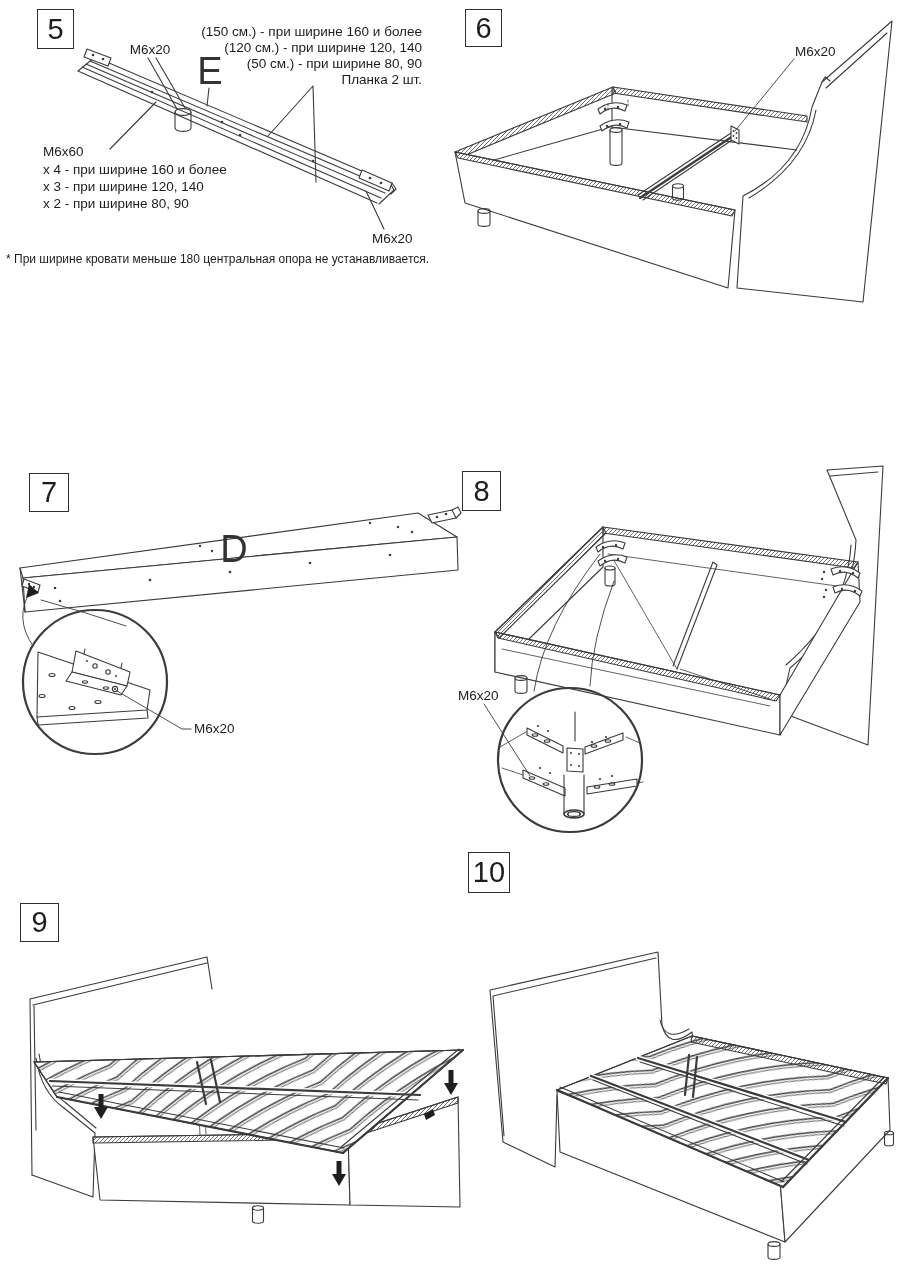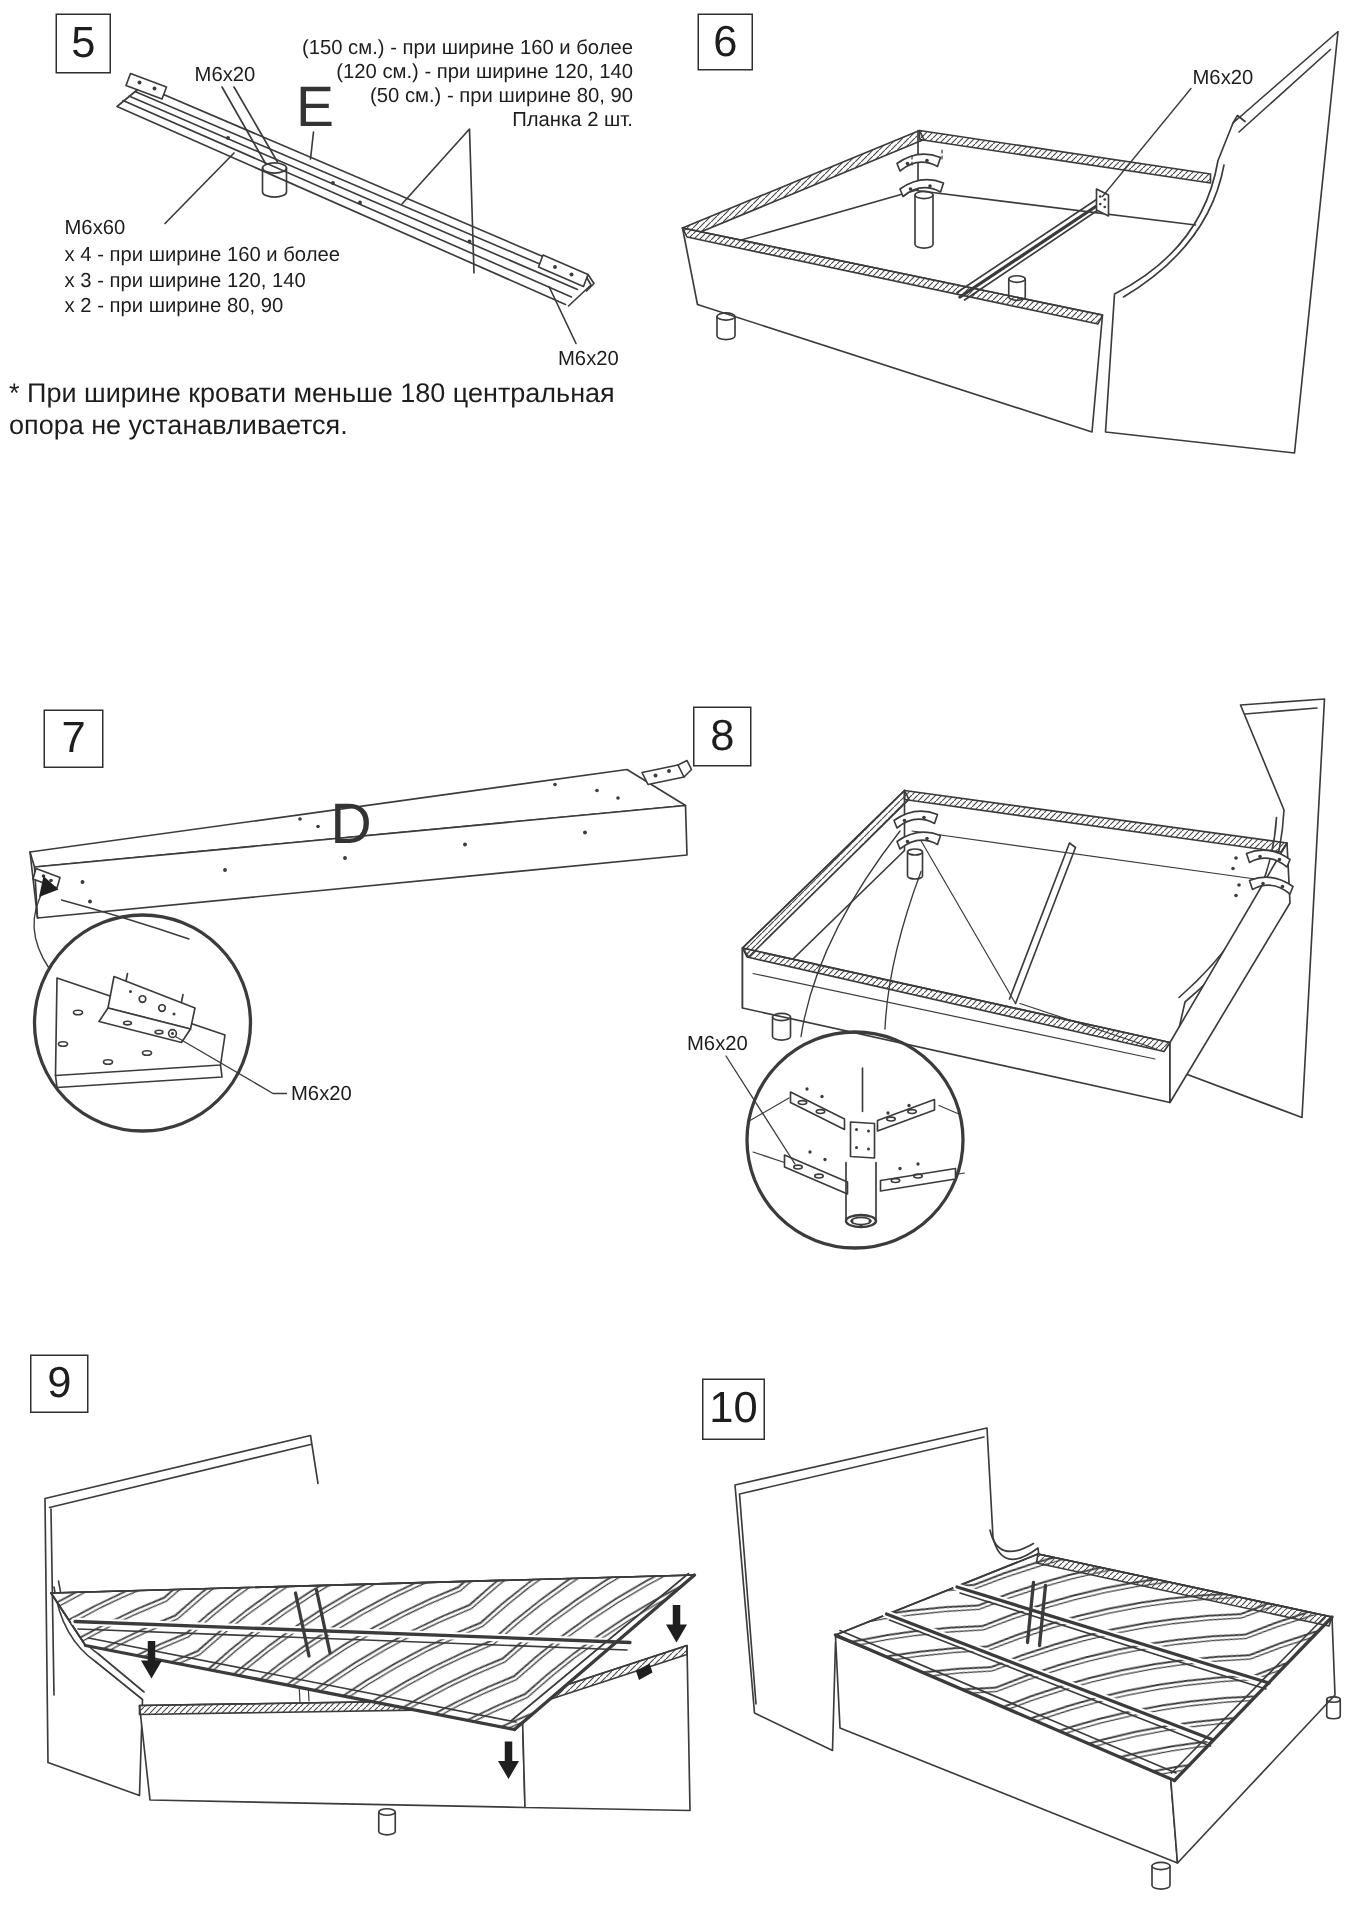--- a/index.html
+++ b/index.html
@@ -14,21 +14,21 @@
   .th{stroke-width:0.8;}
   .ld{stroke-width:0.9;}
   .wu{stroke:#ffffff;stroke-width:5;}
   .dot{fill:#3b3b3b;stroke:none;}
   .dark{fill:#1f1f1f;stroke:none;}
   svg text{font-family:"Liberation Sans",sans-serif;font-size:13.5px;fill:#1d1d1d;stroke:none;}
   svg text.big{font-size:38px;fill:#333;}
   .mid{text-anchor:middle;} .end{text-anchor:end;}
   .stepbox{position:absolute;border:1.6px solid #2f2f2f;background:#fff;display:flex;
            align-items:center;justify-content:center;font-size:29px;color:#1d1d1d;}
-  #footnote{position:absolute;left:6px;top:252px;font-size:18px;color:#1d1d1d;width:430px;}
+  #footnote{position:absolute;left:6px;top:252px;font-size:12px;color:#1d1d1d;width:430px;}
 </style>
 </head>
 <body>
 
 <div id="page">
 
   <svg width="0" height="0">
     <defs>
       <pattern id="hatch" width="4" height="4" patternUnits="userSpaceOnUse">
         <path d="M0,4 L4,0" class="th" style="stroke:#4a4a4a"></path>
@@ -60,21 +60,21 @@
     </div>
   <div class="stepbox" style="left:29px;top:473px;width:38px;height:37px">
       <span>7</span>
     </div>
   <div class="stepbox" style="left:462px;top:471px;width:37px;height:38px">
       <span>8</span>
     </div>
   <div class="stepbox" style="left:20px;top:903px;width:37px;height:37px">
       <span>9</span>
     </div>
-  <div class="stepbox" style="left:468px;top:919px;width:40px;height:39px">
+  <div class="stepbox" style="left:468px;top:852px;width:40px;height:39px">
       <span>10</span>
     </div>
 
   <svg style="left:0;top:0" width="450" height="280" viewBox="0 0 450 280">
     <g>
       <path d="M95,57 L390,183 M90,61 L388,188 M86,64 L385,193 M82,67 L381,198 M78,71 L377,203 M95,57 L78,71"></path>
       <path d="M390,183 L394,190 L379,204"></path>
       <path d="M362,170 L392,183 L389,191 L359,178 Z" class="f"></path>
       <circle cx="370" cy="178" r="1.3" class="dot"></circle>
         <circle cx="381" cy="183" r="1.3" class="dot"></circle>

